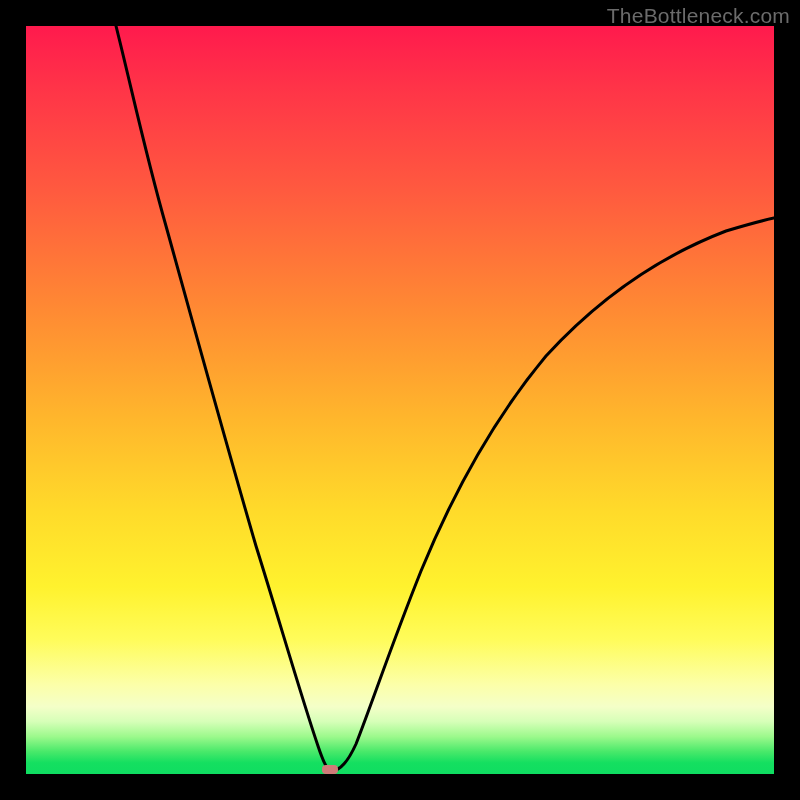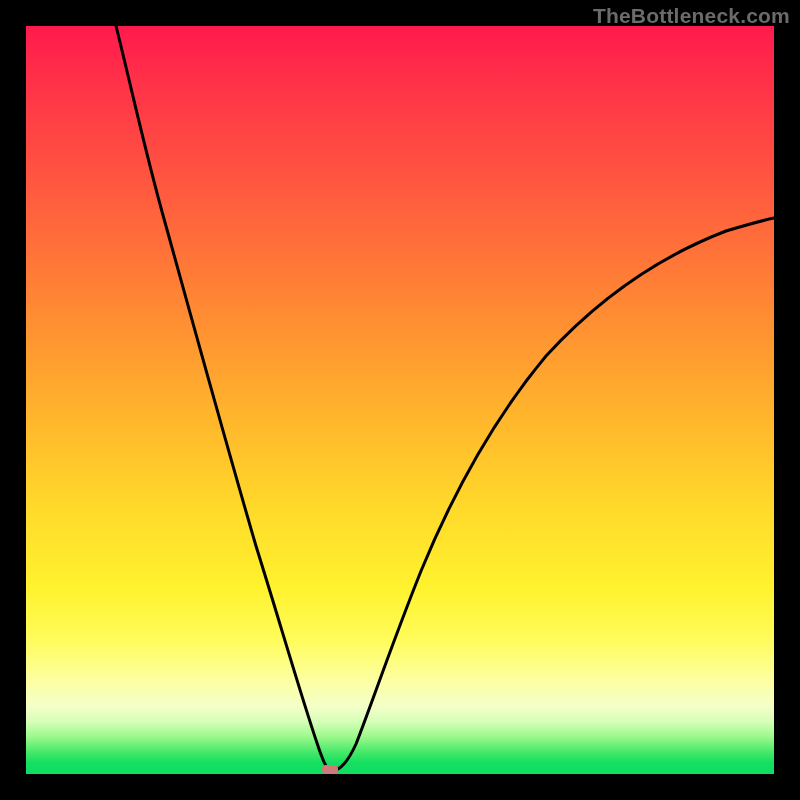--- a/index.html
+++ b/index.html
@@ -50,21 +50,21 @@
     width: 748px;
     height: 748px;
     display: block;
   }
   .watermark {
     position: absolute;
     top: 4px;
     right: 10px;
     color: #6b6b6b;
     font-size: 21px;
-    font-weight: 700;
+    font-weight: 400;
     font-family: Arial, Helvetica, sans-serif;
     letter-spacing: 0.2px;
   }
   .marker {
     fill: #cf7a78;
   }
 </style>
 </head>
 <body>
 

